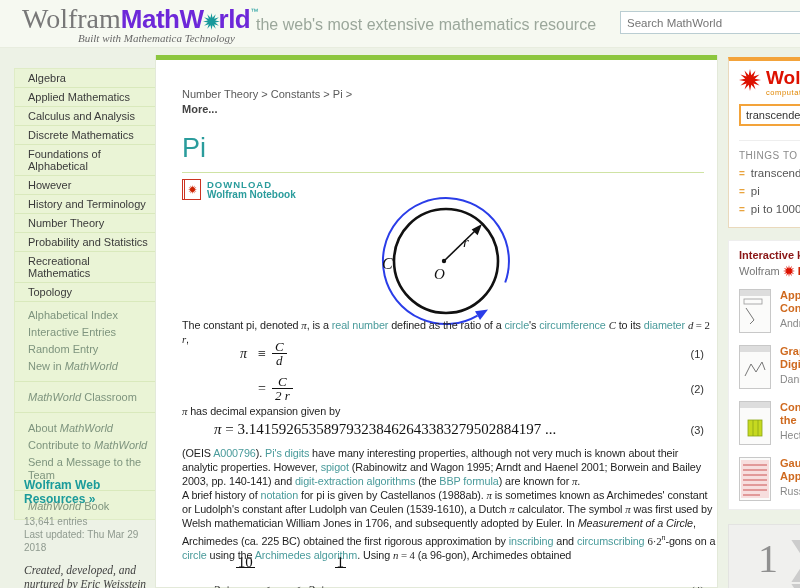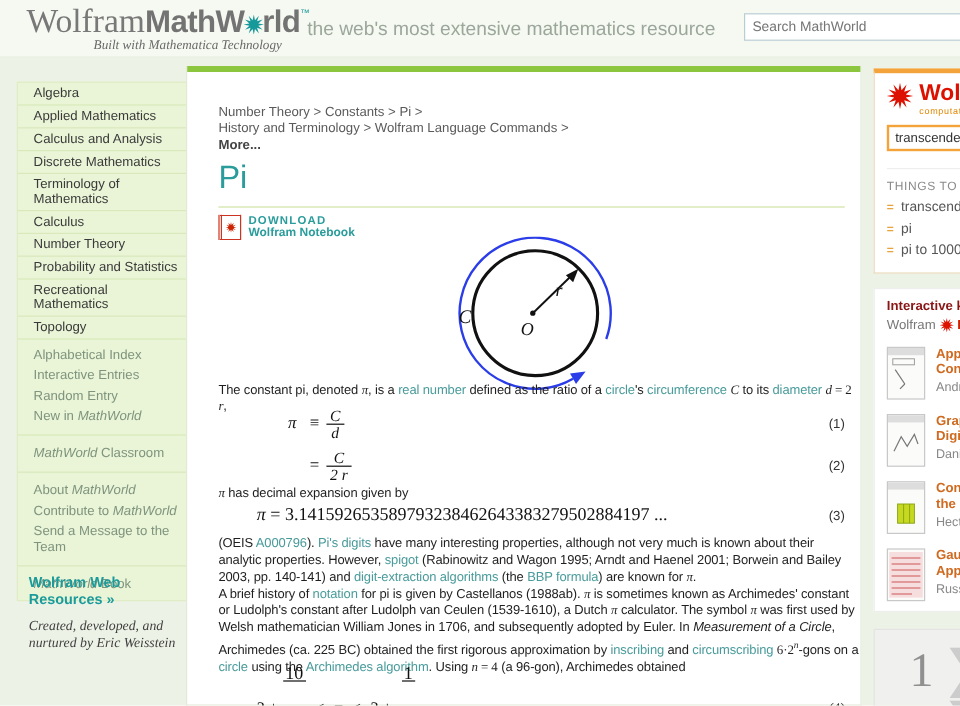--- a/index.html
+++ b/index.html
@@ -4,21 +4,21 @@
 <style>
   html,body{margin:0;padding:0;}
   body{
     position:relative;width:800px;height:588px;overflow:hidden;
     background:#edf2e6;font-family:"Liberation Sans",sans-serif;
   }
   
   .header{position:absolute;left:0;top:0;width:800px;height:47px;background:#f6f9f1;border-bottom:1px solid #e8eddf;}
   .logo{position:absolute;left:22px;top:3px;white-space:nowrap;}
   .logo-wolfram{font-family:"Liberation Serif",serif;font-size:28px;color:#787878;}
-  .logo-mw{font-weight:bold;font-size:26px;color:#737373;letter-spacing:-0.5px;}
+  .logo-mw{font-weight:bold;font-size:26px;color:#6d28d9;letter-spacing:-0.5px;}
   .logo-globe{display:inline-block;vertical-align:-2px;margin:0 -1px;}
   .logo-tm{font-size:8px;color:#17999b;vertical-align:14px;}
   .built{position:absolute;left:78px;top:32px;font-family:"Liberation Serif",serif;font-style:italic;font-size:11px;color:#686868;}
   .tagline{position:absolute;left:256px;top:16px;font-size:16px;color:#9ba79b;}
   .search-box{position:absolute;left:620px;top:11px;width:168px;height:19px;border:1px solid #bacdd2;background:#fff;font-size:11.5px;color:#8a9a9a;padding:1px 6px;font-family:"Liberation Sans",sans-serif;}
   
   .sidebar{position:absolute;left:14px;top:68px;width:142px;background:#eaf4d6;border:1px solid #dfecc6;}
   .sub-item{padding:3px 4px 3px 13px;font-size:11px;color:#3a3a3a;border-bottom:1px solid #d9e9bc;cursor:pointer;}
   .sec-group{padding:5px 0 4px 0;}
   .sec-item{padding:2px 4px 2px 13px;font-size:11px;color:#7e947e;line-height:13px;cursor:pointer;}
@@ -113,22 +113,23 @@
   <div class="built">Built with Mathematica Technology</div>
   <div class="tagline">the web's most extensive mathematics resource</div>
   <input class="search-box" placeholder="Search MathWorld" style="">
 </div>
 
 <div class="sidebar">
   <div class="sub-item">Algebra</div>
   <div class="sub-item">Applied Mathematics</div>
   <div class="sub-item">Calculus and Analysis</div>
   <div class="sub-item">Discrete Mathematics</div>
-  <div class="sub-item">Terminology of Mathematics</div>
-  <div class="sub-item">Calculus</div>
+  <div class="sub-item">Foundations of Alphabetical</div>
+  <div class="sub-item">However</div>
+  <div class="sub-item">History and Terminology</div>
   <div class="sub-item">Number Theory</div>
   <div class="sub-item">Probability and Statistics</div>
   <div class="sub-item">Recreational Mathematics</div>
   <div class="sub-item">Topology</div>
   <div class="sec-group">
     <div class="sec-item">Alphabetical Index</div>
     <div class="sec-item">Interactive Entries</div>
     <div class="sec-item">Random Entry</div>
     <div class="sec-item"><span>New in </span><span class="i">MathWorld</span></div>
   </div>
@@ -143,33 +144,36 @@
     <div class="sec-item">Send a Message to the Team</div>
   </div>
   <div class="side-divider"></div>
   <div class="sec-group">
     <div class="sec-item"><span class="i">MathWorld</span><span> Book</span></div>
   </div>
 </div>
 
 <div class="resources">
   <div class="res-head">Wolfram Web Resources »</div>
+  <div class="res-meta">
+    <div>13,641 entries</div>
+    <div>Last updated: Thu Mar 29 2018</div>
+  </div>
   <div class="res-credit">
     <div>Created, developed, and</div>
     <div>nurtured by Eric Weisstein</div>
 
   </div>
 </div>
 
 <div class="main">
   <div class="greenbar"></div>
 
   <div class="crumbs">
     <div class="crumb-line">Number Theory &gt; Constants &gt; Pi &gt;</div>
-    <div class="crumb-line">History and Terminology &gt; Wolfram Language Commands &gt;</div>
     <div class="more">More...</div>
   </div>
 
   <div class="title">Pi</div>
   <div class="rule"></div>
 
   <div class="dl-row">
     <div class="dl-item">
       <span class="nb-icon">
           <svg width="9" height="9">

